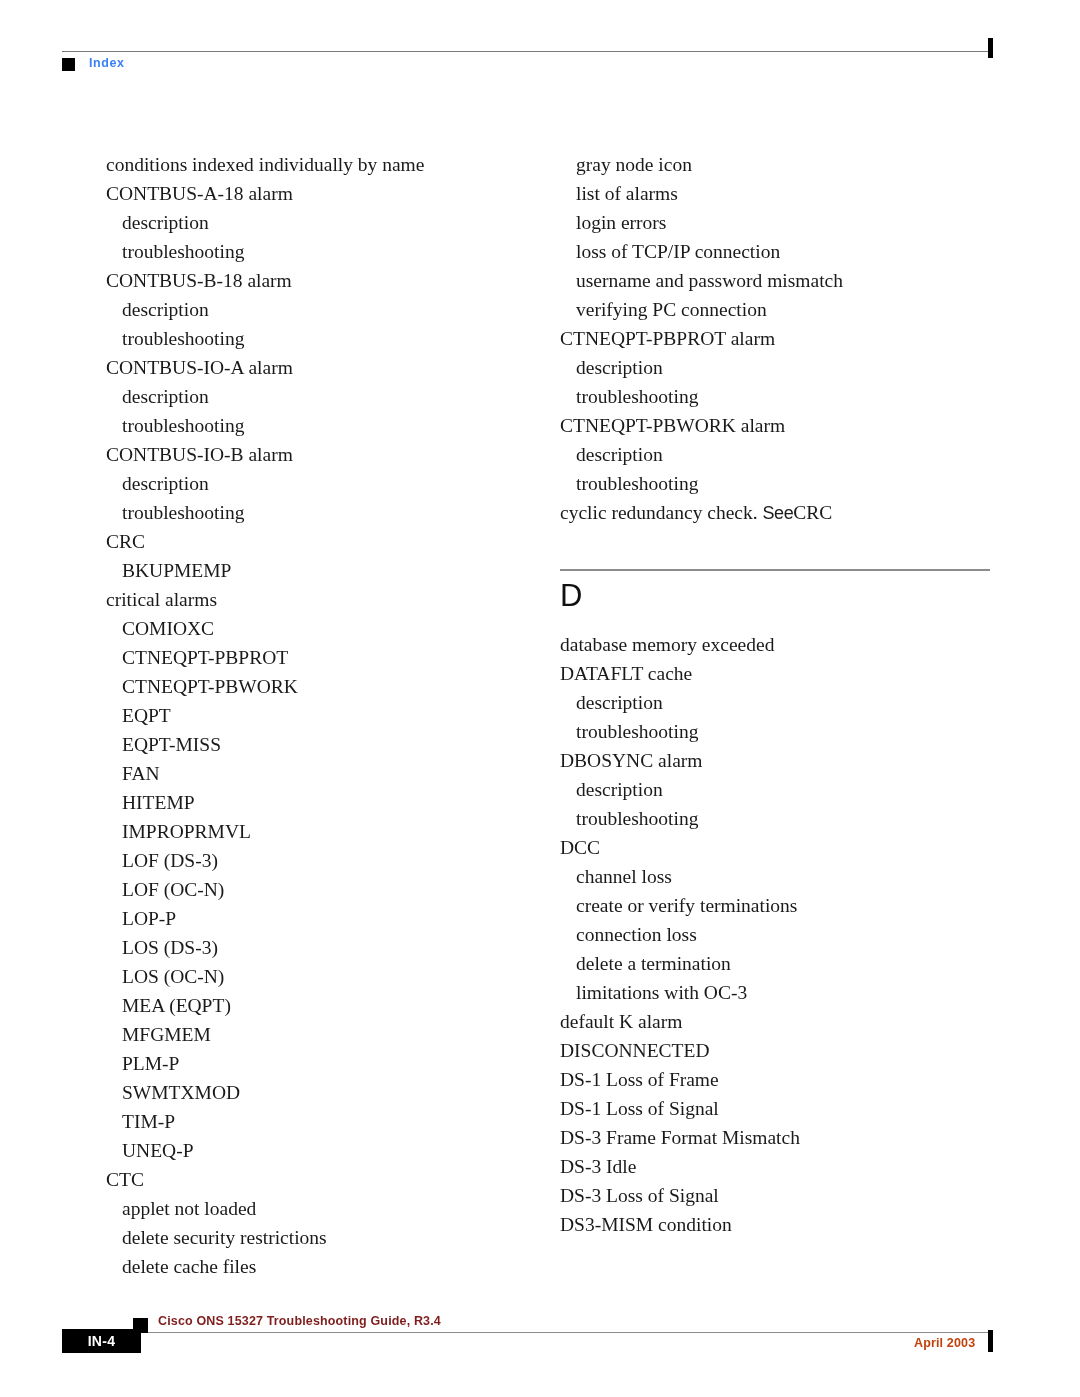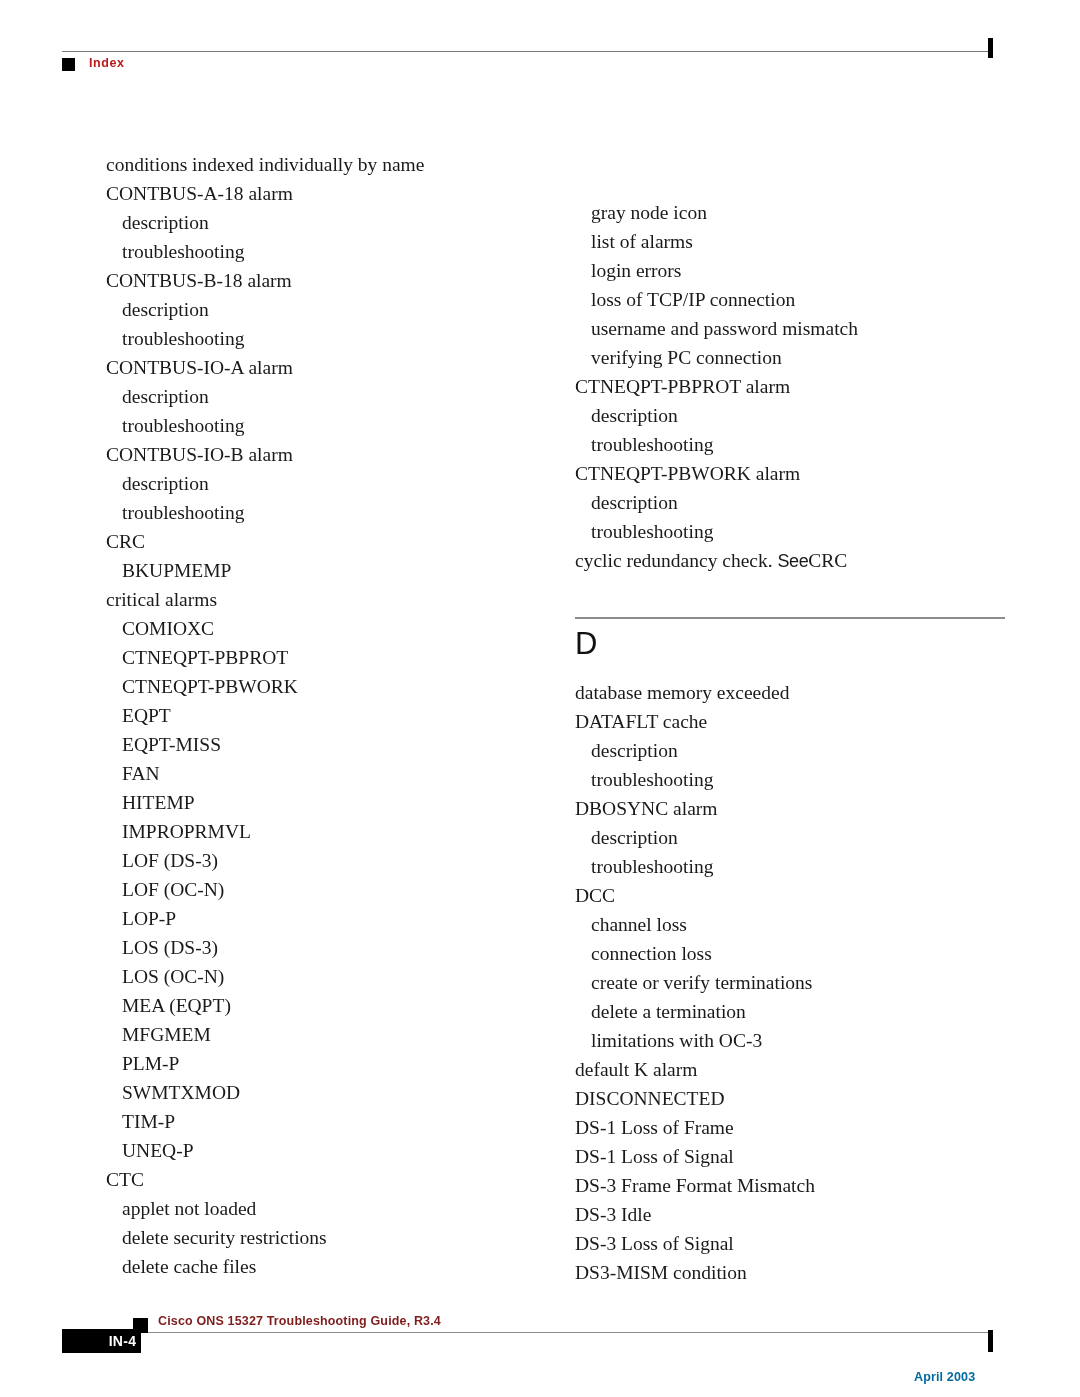--- a/index.html
+++ b/index.html
@@ -49,37 +49,37 @@
     background: #000000;
   }
   .header-label {
     position: absolute;
     left: 89px;
     top: 56px;
     font-family: "Liberation Sans", "DejaVu Sans", sans-serif;
     font-weight: bold;
     font-size: 12.5px;
     letter-spacing: 0.6px;
-    color: #b91c1c;
+    color: #3b82f6;
   }
 
   
   .columns {
     position: absolute;
     left: 0;
     top: 150px;
     width: 1080px;
   }
   .column {
     position: absolute;
     top: 0;
     width: 430px;
   }
   .column.left  { left: 62px; margin-left: 44px; }
-  .column.right { left: 575px; margin-top: 48px; }
+  .column.right { left: 560px; }
 
   .entry {
     font-size: 19.5px;
     line-height: 29px;
     height: 29px;
     white-space: nowrap;
     color: #1a1a1a;
   }
   .entry.lvl1 { padding-left: 0px; }
   .entry.lvl2 { padding-left: 16px; }
@@ -162,42 +162,40 @@
     top: 0;
     width: 79px;
     height: 24px;
     line-height: 24px;
     text-align: center;
     font-family: "Liberation Sans", "DejaVu Sans", sans-serif;
     font-weight: bold;
     font-size: 14px;
     letter-spacing: 0.3px;
     color: #ffffff;
-    padding-left: 21px;
   }
   .footer-title {
     position: absolute;
     left: 158px;
     top: 14px;
     font-family: "Liberation Sans", "DejaVu Sans", sans-serif;
     font-weight: bold;
     font-size: 12.5px;
     letter-spacing: 0.15px;
     color: #7f1d1d;
   }
   .footer-date {
     position: absolute;
     left: 914px;
     top: 36px;
     font-family: "Liberation Sans", "DejaVu Sans", sans-serif;
     font-weight: bold;
     font-size: 12.5px;
     letter-spacing: 0.15px;
-    color: #0369a1;
-    margin-top: 34px;
+    color: #c2410c;
   }
 </style>
 </head>
 <body>
 
 <div class="page-header">
   <div class="header-rule"></div>
   <div class="header-tick"></div>
   <div class="header-square"></div>
   <div class="header-label">Index</div>
@@ -268,22 +266,22 @@
       </div>
       <div class="entry lvl1">database memory exceeded</div>
       <div class="entry lvl1">DATAFLT cache</div>
       <div class="entry lvl2">description</div>
       <div class="entry lvl2">troubleshooting</div>
       <div class="entry lvl1">DBOSYNC alarm</div>
       <div class="entry lvl2">description</div>
       <div class="entry lvl2">troubleshooting</div>
       <div class="entry lvl1">DCC</div>
       <div class="entry lvl2">channel loss</div>
+      <div class="entry lvl2">create or verify terminations</div>
       <div class="entry lvl2">connection loss</div>
-      <div class="entry lvl2">create or verify terminations</div>
       <div class="entry lvl2">delete a termination</div>
       <div class="entry lvl2">limitations with OC-3</div>
       <div class="entry lvl1">default K alarm</div>
       <div class="entry lvl1">DISCONNECTED</div>
       <div class="entry lvl1">DS-1 Loss of Frame</div>
       <div class="entry lvl1">DS-1 Loss of Signal</div>
       <div class="entry lvl1">DS-3 Frame Format Mismatch</div>
       <div class="entry lvl1">DS-3 Idle</div>
       <div class="entry lvl1">DS-3 Loss of Signal</div>
       <div class="entry lvl1">DS3-MISM condition</div>

